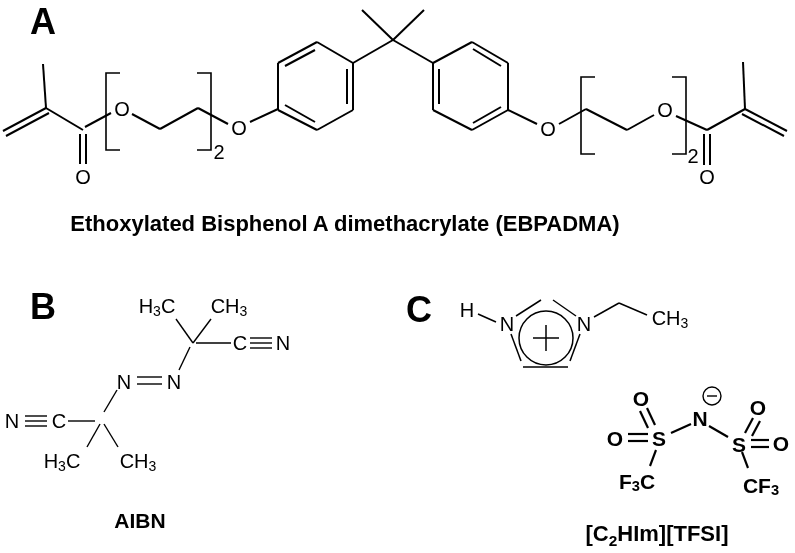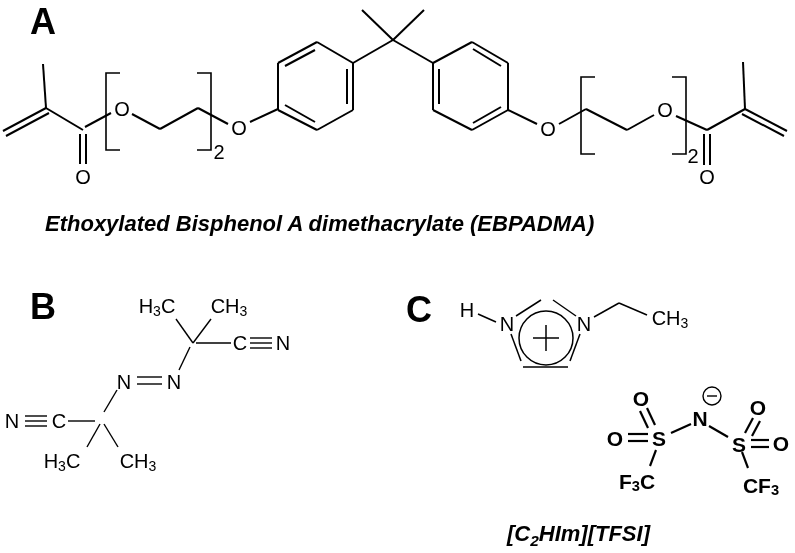--- a/index.html
+++ b/index.html
@@ -13,21 +13,21 @@
   g[data-structure="aibn"]{stroke-width:1.4;}
   g[data-structure="imidazolium"]{stroke-width:1.5;}
   g[data-structure="tfsi"]{stroke-width:2.2;}
   g[data-structure] .thin{stroke-width:1.4;}
   g[data-structure] text{font-family:"Liberation Sans","DejaVu Sans",sans-serif;
     font-size:20px;fill:#000;stroke:none;text-anchor:middle;dominant-baseline:central;}
   g[data-structure="tfsi"] text{font-weight:700;font-size:21px;}
   text.small{font-size:16px;}
   tspan.sub{font-size:70%;}
   .panel-letter{position:absolute;font-size:36px;font-weight:700;line-height:1;}
-  .caption{position:absolute;font-weight:700;text-align:left;line-height:1.1;font-style:italic;}
+  .caption{position:absolute;font-weight:700;text-align:center;line-height:1.1;}
   .caption sub{font-size:70%;}
   #caption-a{left:45px;top:212px;width:600px;font-size:22px;}
   #caption-b{left:40px;top:509px;width:200px;font-size:21px;}
   #caption-c{left:507px;top:522px;width:300px;font-size:22px;}
   #letter-a{left:30px;top:4px;}
   #letter-b{left:30px;top:289px;}
   #letter-c{left:406px;top:292px;}
 </style>
 </head>
 <body>
@@ -163,15 +163,16 @@
         <text x="637" y="481"><tspan>F</tspan><tspan dy="5" class="sub">3</tspan><tspan dy="-5">C</tspan></text>
         <text x="761" y="485"><tspan>C</tspan><tspan>F</tspan><tspan dy="5" class="sub">3</tspan></text>
       </g>
   </svg>
 
   <div id="letter-a" class="panel-letter">A</div>
   <div id="letter-b" class="panel-letter">B</div>
   <div id="letter-c" class="panel-letter">C</div>
 
   <div id="caption-a" class="caption">Ethoxylated Bisphenol A dimethacrylate (EBPADMA)</div>
+  <div id="caption-b" class="caption">AIBN</div>
   <div id="caption-c" class="caption">[C<sub>2</sub>HIm][TFSI]</div>
 
 </div>
 
 </body></html>

